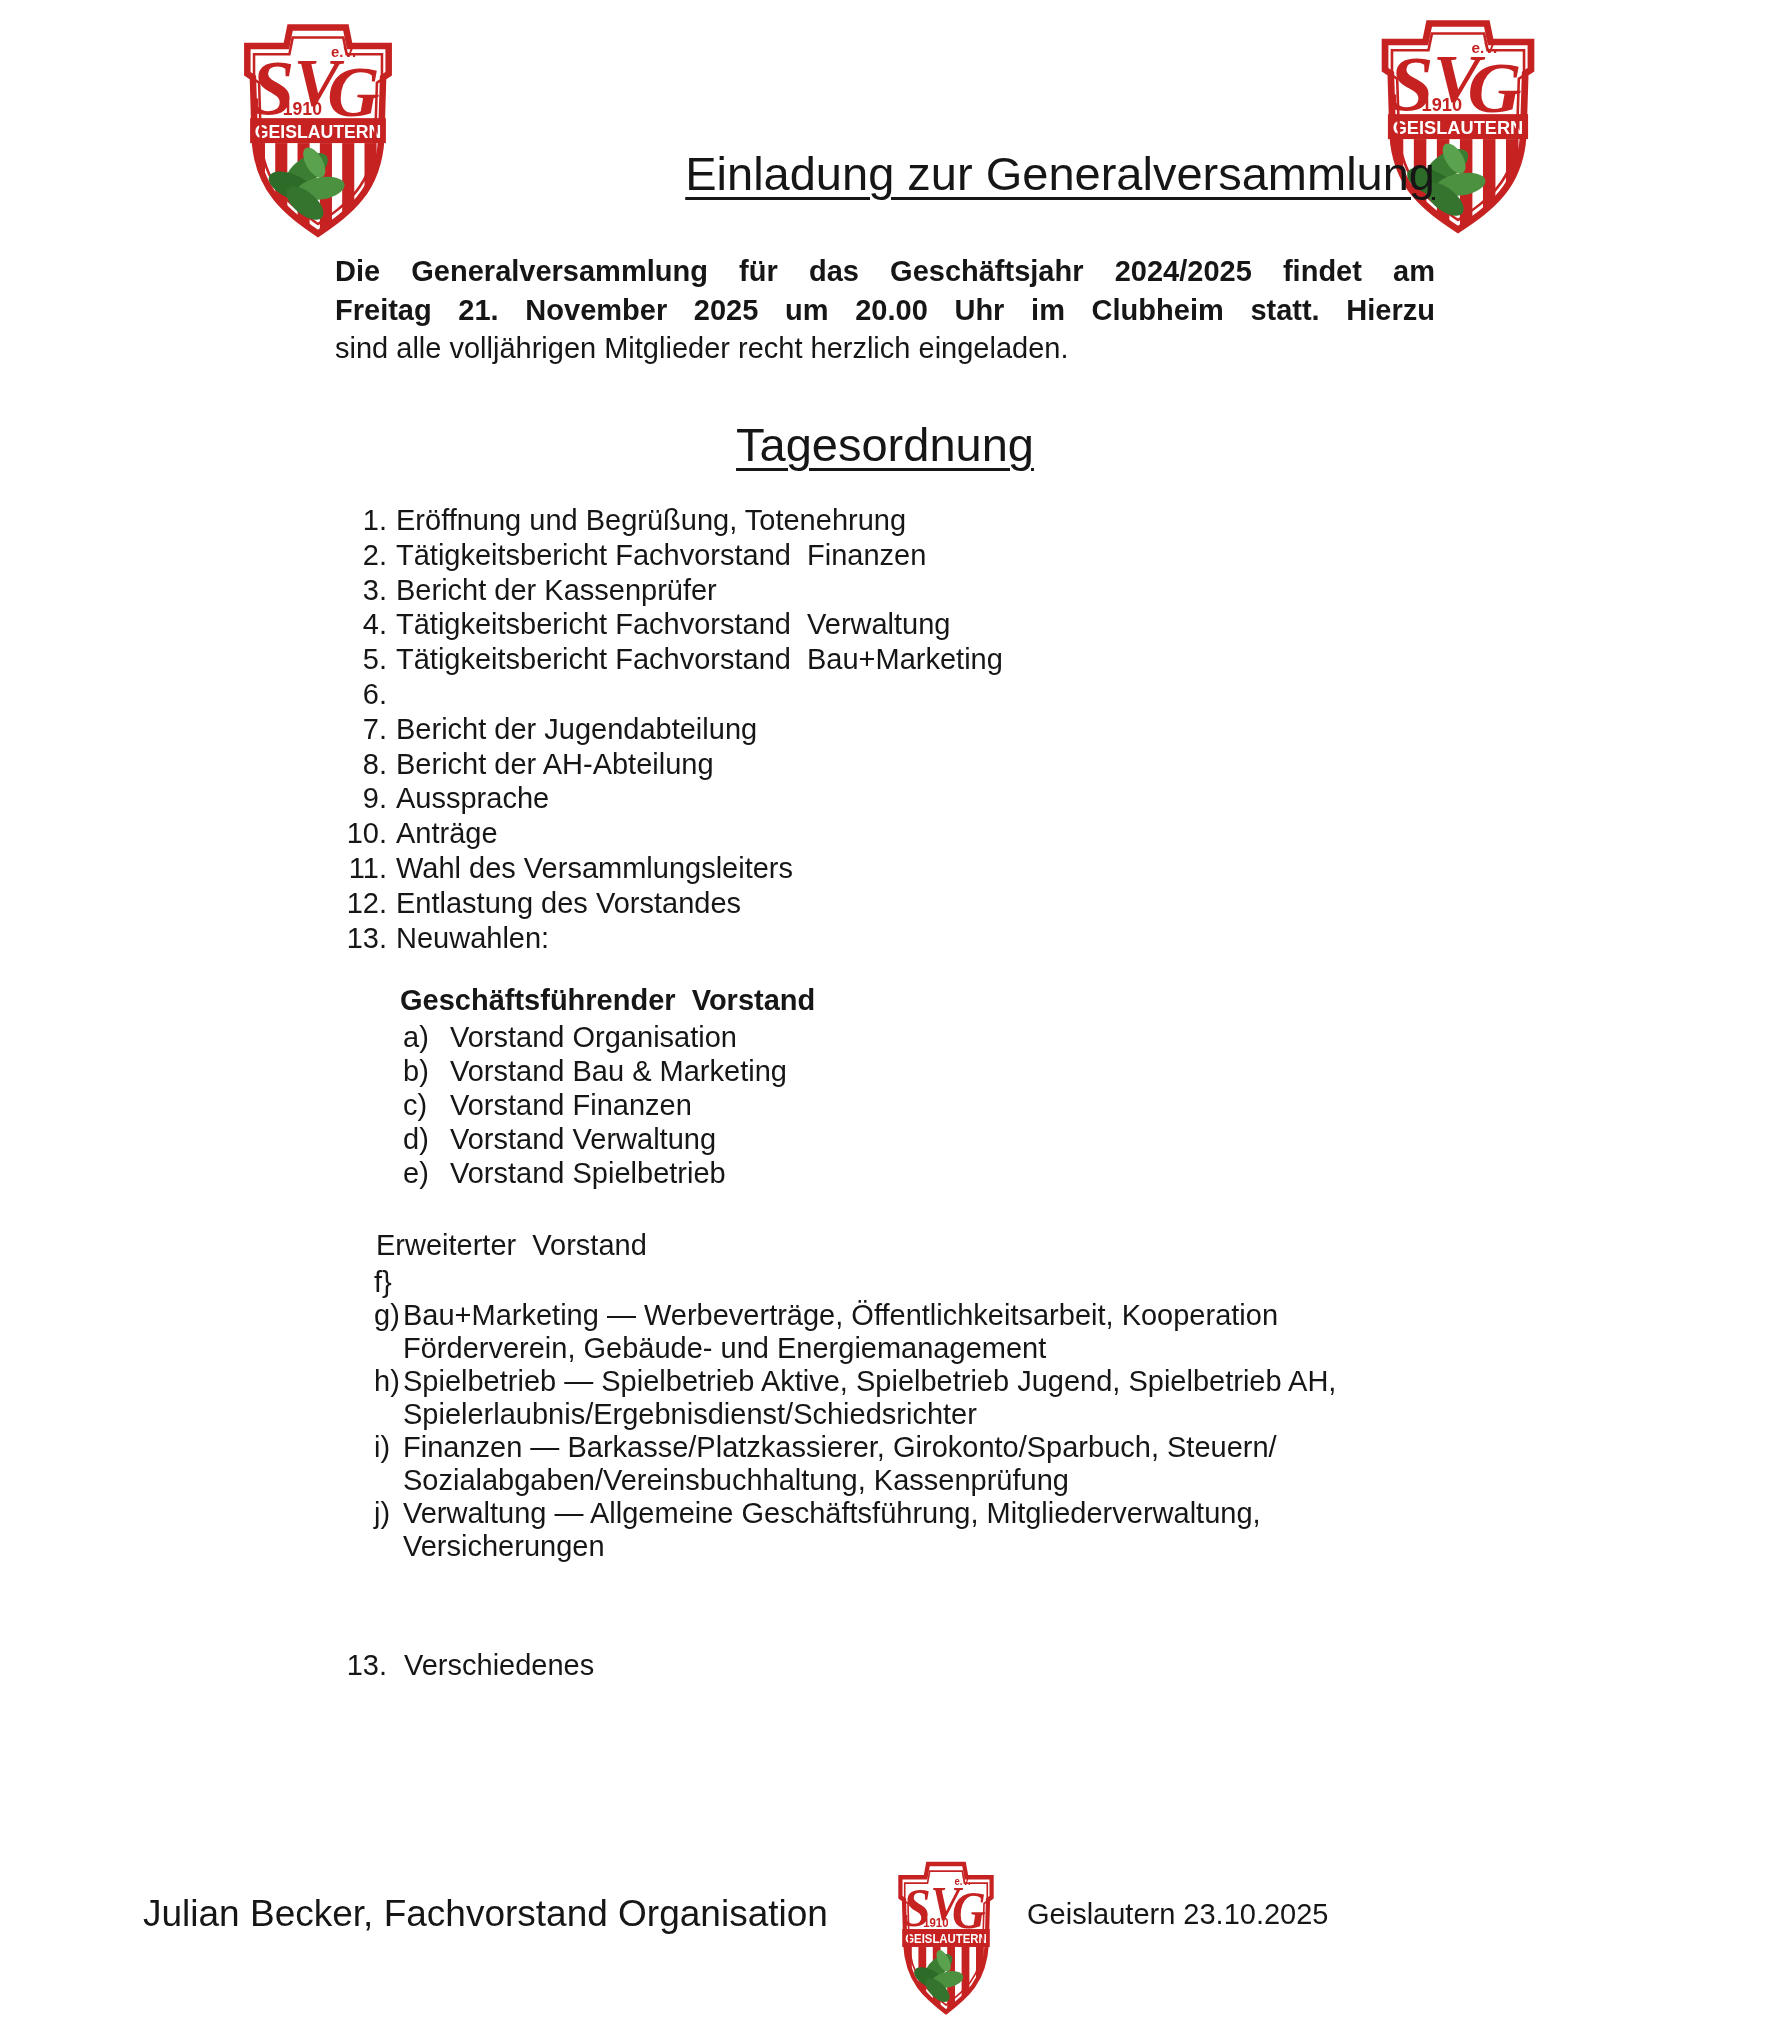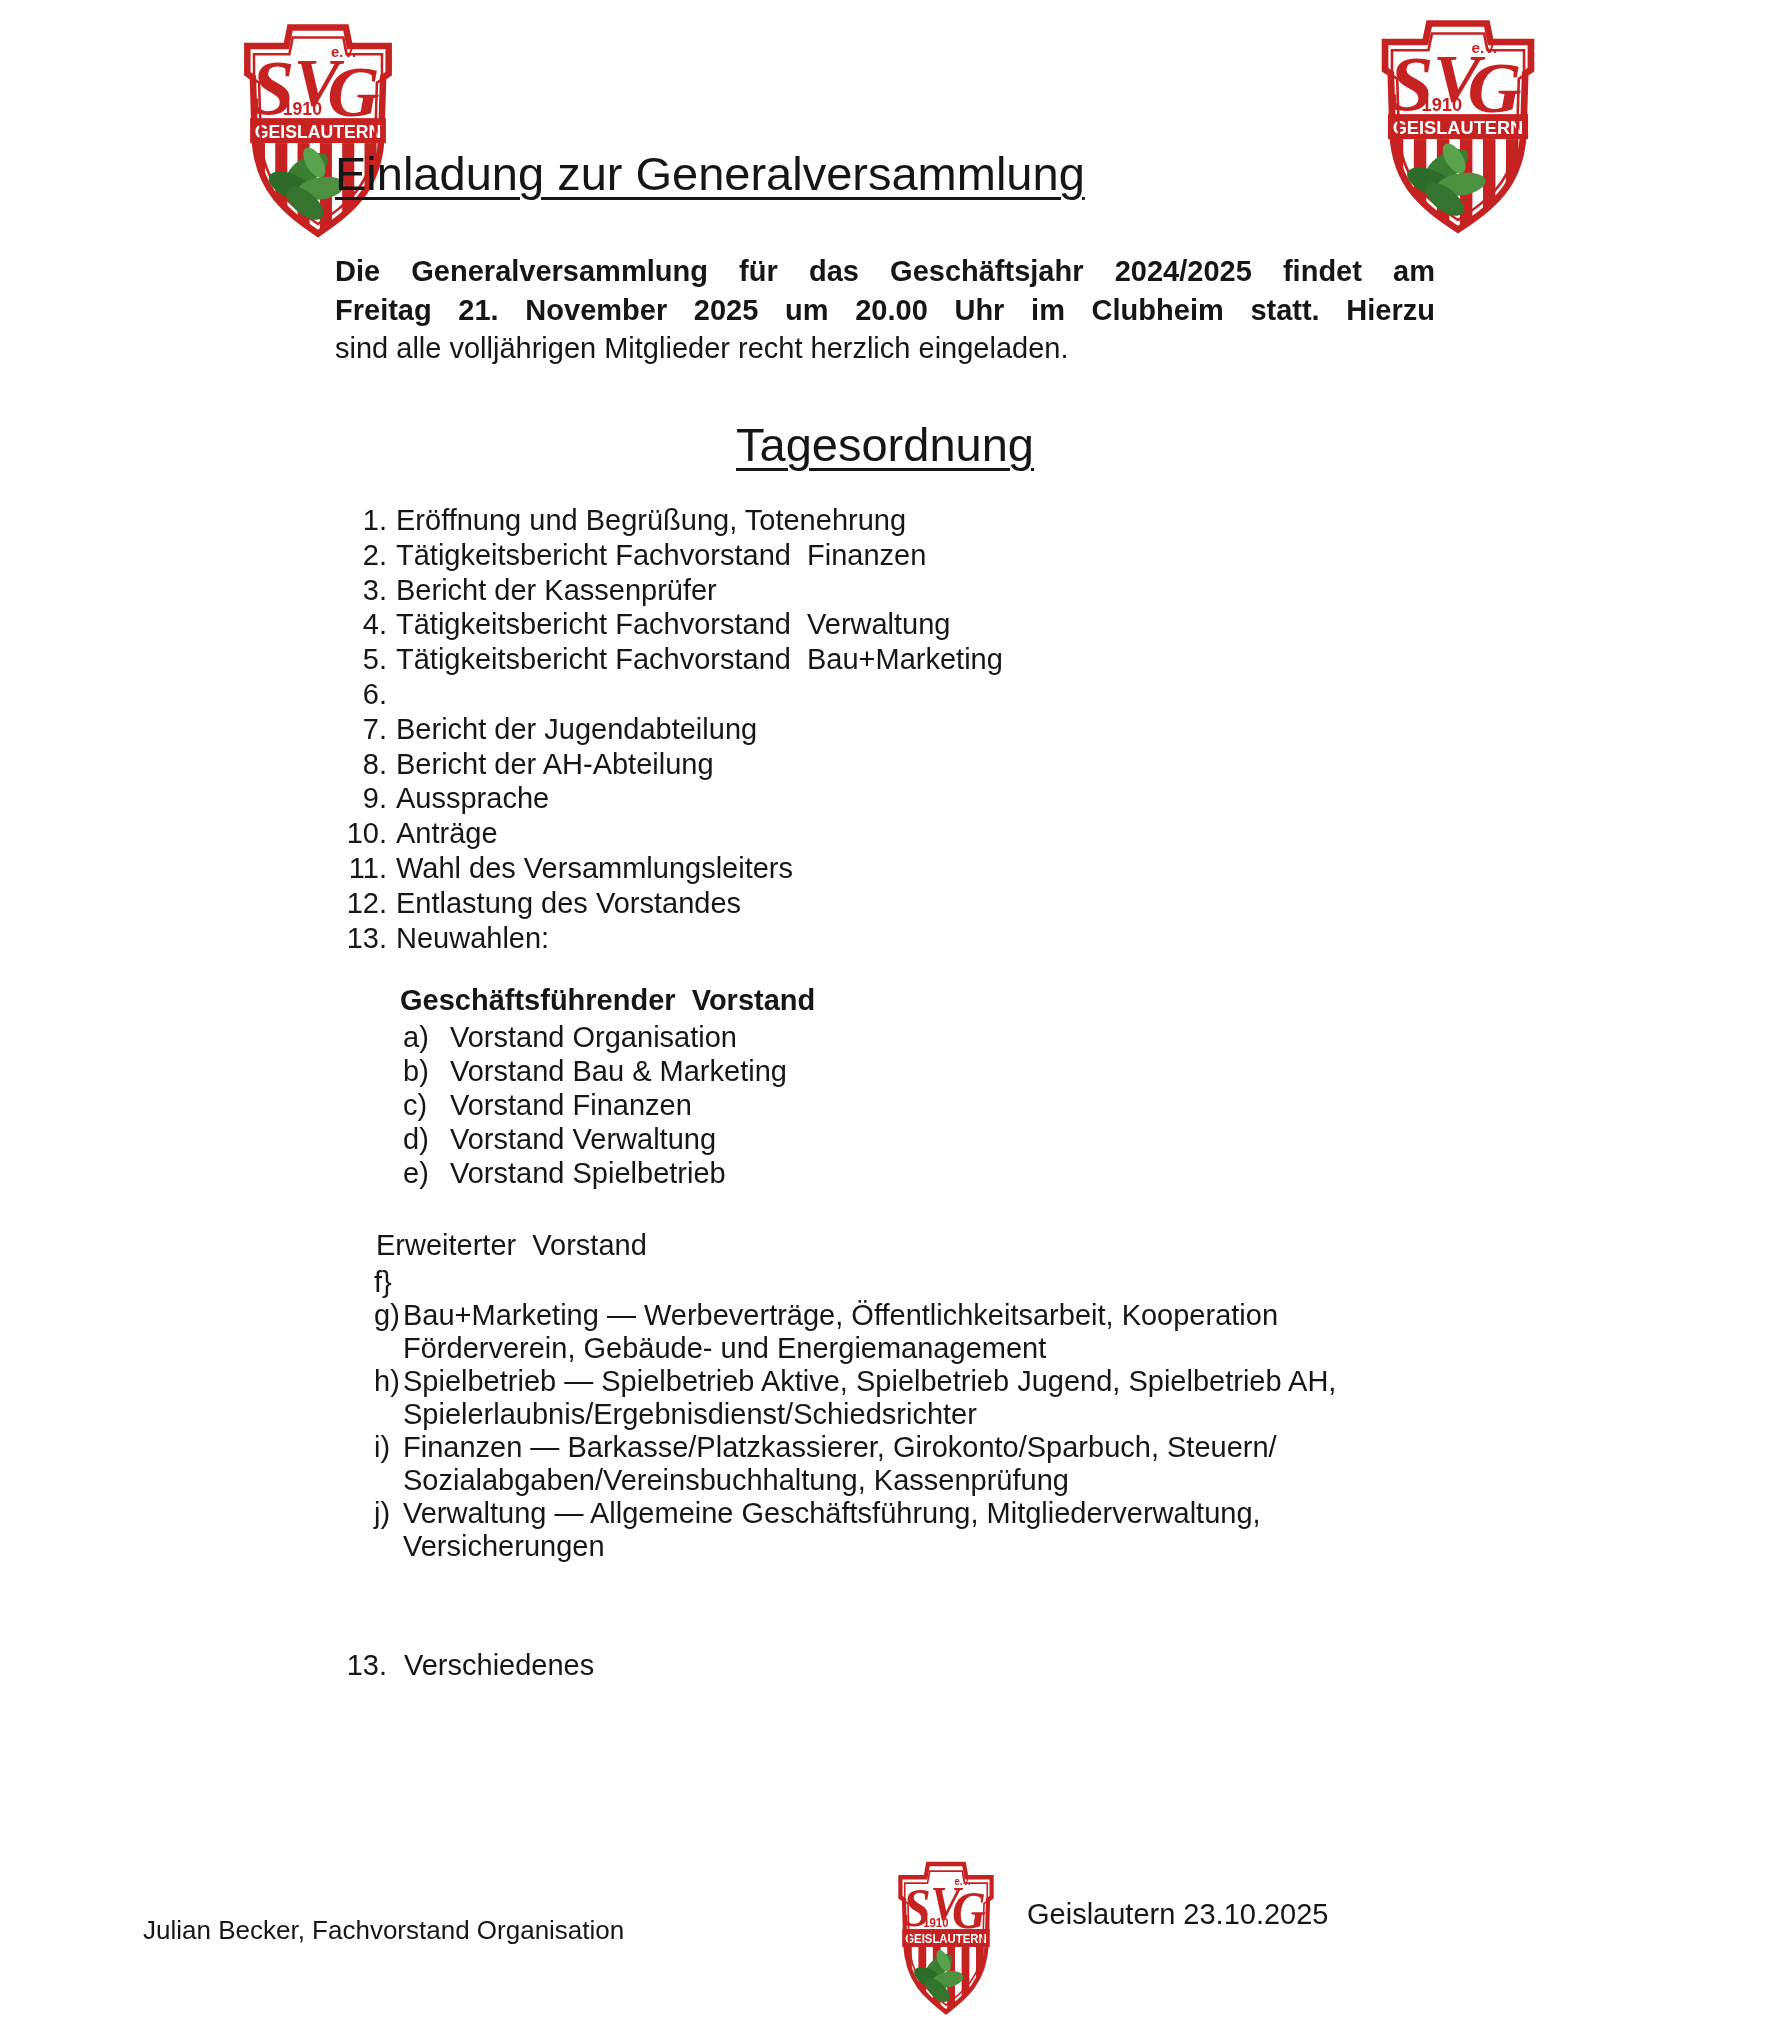--- a/index.html
+++ b/index.html
@@ -17,21 +17,21 @@
   .crest{position:absolute;}
   .crest svg{width:100%;height:100%;display:block;}
   .crest-tl{left:225px;top:22px;width:186px;height:220px;}
   .crest-tr{left:1362px;top:18px;width:192px;height:220px;}
   .crest-bottom{left:886px;top:1860px;width:120px;height:158px;}
 
   
   .doc-title{
     left:335px;top:146px;width:1100px;
     font-size:47px;line-height:56px;
-    text-align:left;white-space:nowrap;
+    text-align:right;white-space:nowrap;
   }
   .doc-title span, .agenda-heading span{
     text-decoration:underline;
     text-decoration-thickness:3px;
     text-underline-offset:7px;
   }
   .agenda-heading{
     left:335px;top:417px;width:1100px;
     font-size:47px;line-height:56px;
     text-align:center;white-space:nowrap;
@@ -61,21 +61,21 @@
   .ext-list .lbl{width:29px;flex:0 0 auto;}
   .ext-list .txt{margin-left:0px;white-space:pre-wrap;}
 
   
   .final-item{left:335px;top:1648px;font-size:29px;}
   .final-item .row{display:flex;line-height:34.8px;}
   .final-item .num{width:52px;text-align:right;flex:0 0 auto;}
   .final-item .txt{margin-left:17px;text-align:right;}
 
   
-  .footer-left{left:143px;top:1896px;font-size:26px;line-height:36px;white-space:nowrap;margin-top:16px;}
+  .footer-left{left:143px;top:1896px;font-size:37px;line-height:36px;white-space:nowrap;}
   .footer-right{left:1027px;top:1896px;font-size:29px;line-height:36px;white-space:nowrap;}
 </style>
 </head>
 <body>
 
 <svg width="0" height="0" style="position:absolute" aria-hidden="true">
   <defs>
     <clipPath id="crest-clip">
       <path d="M70,6 L130,6 L134,26 L176,26 L176,56 L170,60 L168,126 C165,183 133,206 100,229 C67,206 35,183 32,126 L30,60 L24,56 L24,26 L66,26 Z"></path>
     </clipPath>

